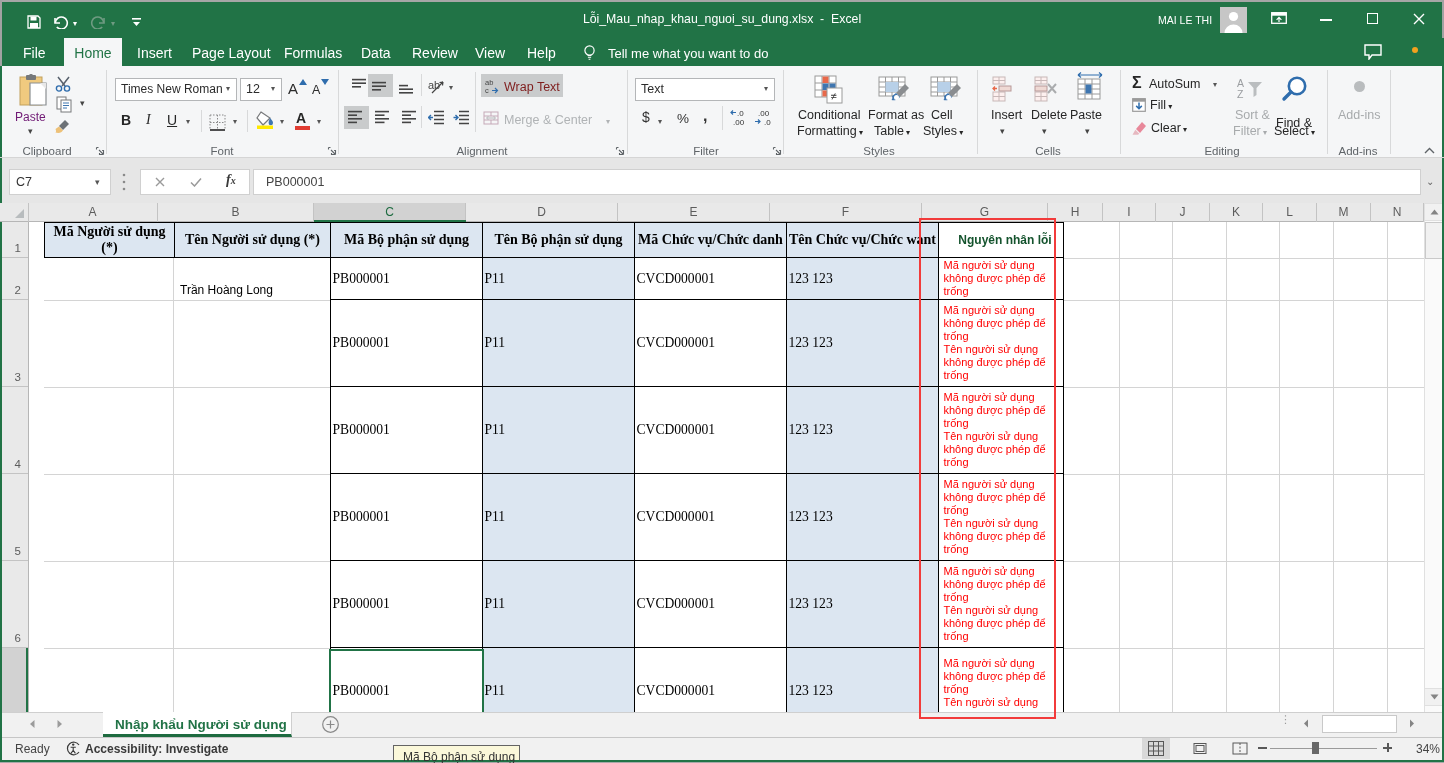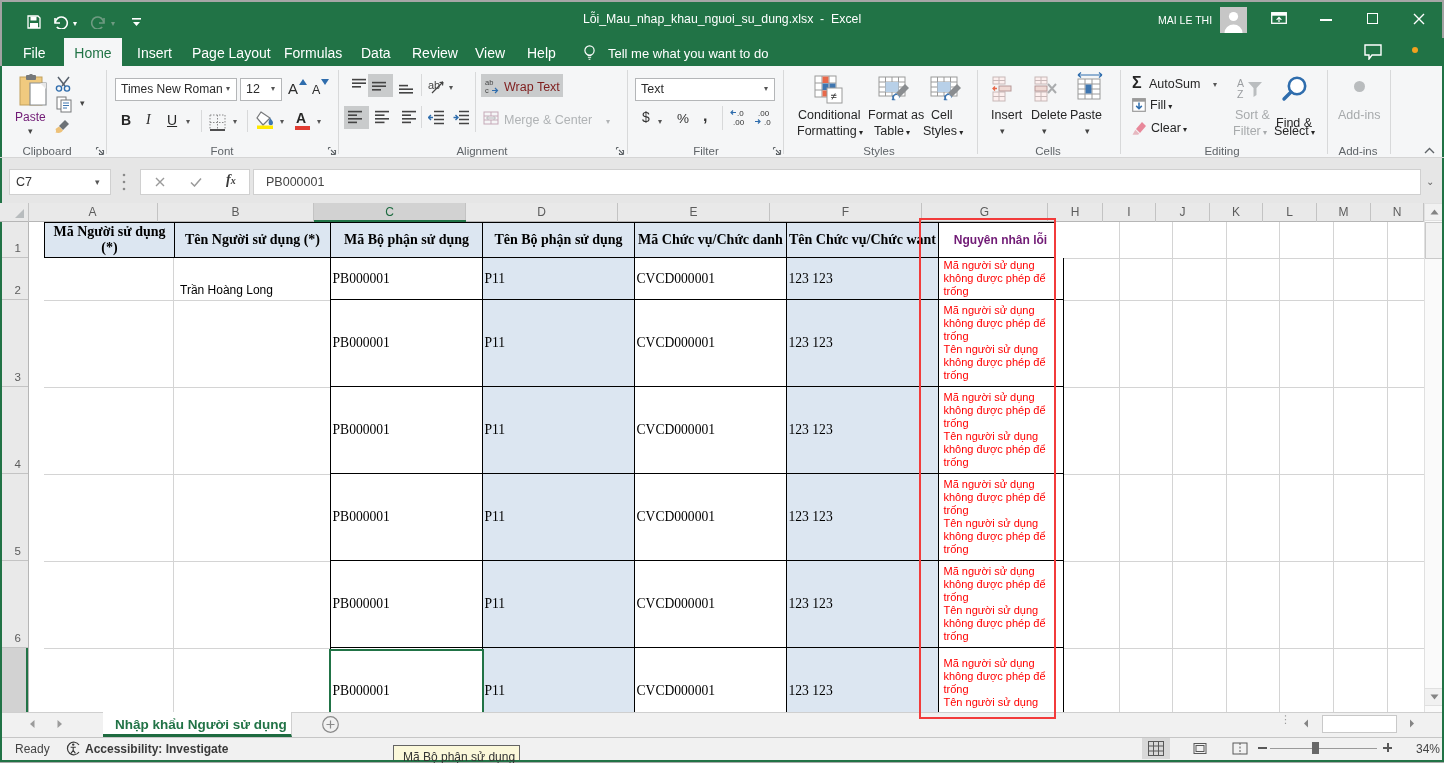--- a/index.html
+++ b/index.html
@@ -407,21 +407,21 @@
 <div class="a" style="left:0;top:339px;width:286px;height:1px;background:#d4d4d4;"></div>
 <div class="a" style="left:0;top:426px;width:286px;height:1px;background:#d4d4d4;"></div>
 
 <div class="a" style="left:129px;top:36px;width:1px;height:454px;background:#d4d4d4;"></div>
 <div class="a" style="left:0px;top:0px;width:130px;height:36px;background:#dce6f1;border-top:1px solid #000;border-left:1px solid #000;border-bottom:1px solid #000;font-family:'Liberation Serif',serif;white-space:nowrap;font-weight:bold;font-size:14px;color:#000;display:flex;align-items:center;justify-content:center;text-align:center;line-height:16px;">Mã Người sử dụng<br>(*)</div>
 <div class="a" style="left:130px;top:0px;width:156px;height:36px;background:#dce6f1;border-top:1px solid #000;border-left:1px solid #000;border-bottom:1px solid #000;font-family:'Liberation Serif',serif;white-space:nowrap;font-weight:bold;font-size:14px;color:#000;display:flex;align-items:center;justify-content:center;text-align:center;line-height:16px;">Tên Người sử dụng (*)</div>
 <div class="a" style="left:286px;top:0px;width:152px;height:36px;background:#dce6f1;border-top:1px solid #000;border-left:1px solid #000;border-bottom:1px solid #000;font-family:'Liberation Serif',serif;white-space:nowrap;font-weight:bold;font-size:14px;color:#000;display:flex;align-items:center;justify-content:center;text-align:center;line-height:16px;">Mã Bộ phận sử dụng</div>
 <div class="a" style="left:438px;top:0px;width:152px;height:36px;background:#dce6f1;border-top:1px solid #000;border-left:1px solid #000;border-bottom:1px solid #000;font-family:'Liberation Serif',serif;white-space:nowrap;font-weight:bold;font-size:14px;color:#000;display:flex;align-items:center;justify-content:center;text-align:center;line-height:16px;">Tên Bộ phận sử dụng</div>
 <div class="a" style="left:590px;top:0px;width:152px;height:36px;background:#dce6f1;border-top:1px solid #000;border-left:1px solid #000;border-bottom:1px solid #000;font-family:'Liberation Serif',serif;white-space:nowrap;font-weight:bold;font-size:14px;color:#000;display:flex;align-items:center;justify-content:center;text-align:left;line-height:16px;">Mã Chức vụ/Chức danh</div>
 <div class="a" style="left:742px;top:0px;width:152px;height:36px;background:#dce6f1;border-top:1px solid #000;border-left:1px solid #000;border-bottom:1px solid #000;font-family:'Liberation Serif',serif;white-space:nowrap;font-weight:bold;font-size:14px;color:#000;display:flex;align-items:center;justify-content:center;text-align:center;line-height:16px;">Tên Chức vụ/Chức want</div>
-<div class="a" style="left:894px;top:0px;width:117px;height:36px;background:#fff;border-top:1px solid #000;border-left:1px solid #000;border-right:1px solid #000;border-bottom:1px solid #000;font-weight:bold;font-size:12px;color:#701a75;display:flex;align-items:center;justify-content:center;padding-left:8px;">Nguyên nhân lỗi</div>
+<div class="a" style="left:894px;top:0px;width:126px;height:36px;background:#fff;border-top:1px solid #000;border-left:1px solid #000;border-right:1px solid #000;border-bottom:1px solid #000;font-weight:bold;font-size:12px;color:#14532d;display:flex;align-items:center;justify-content:center;padding-left:8px;">Nguyên nhân lỗi</div>
 <div class="a" style="left:286px;top:36px;width:152px;height:42px;background:#fff;border-left:1px solid #000;border-bottom:1px solid #000;font-family:'Liberation Serif',serif;font-size:13.6px;color:#000;display:flex;align-items:center;padding-left:1.5px;">PB000001</div>
 <div class="a" style="left:438px;top:36px;width:152px;height:42px;background:#dce6f1;border-left:1px solid #000;border-bottom:1px solid #000;font-family:'Liberation Serif',serif;font-size:13.6px;color:#000;display:flex;align-items:center;padding-left:1.5px;">P11</div>
 <div class="a" style="left:590px;top:36px;width:152px;height:42px;background:#fff;border-left:1px solid #000;border-bottom:1px solid #000;font-family:'Liberation Serif',serif;font-size:13.6px;color:#000;display:flex;align-items:center;padding-left:1.5px;">CVCD000001</div>
 <div class="a" style="left:742px;top:36px;width:152px;height:42px;background:#dce6f1;border-left:1px solid #000;border-bottom:1px solid #000;font-family:'Liberation Serif',serif;font-size:13.6px;color:#000;display:flex;align-items:center;padding-left:1.5px;">123 123</div>
 <div class="a" style="left:894px;top:36px;width:126px;height:42px;background:#fff;border-left:1px solid #000;border-right:1px solid #000;border-bottom:1px solid #000;font-size:11px;line-height:13px;color:#ff0000;padding-left:4.5px;display:flex;align-items:center;">
       <div>Mã người sử dụng<br>không được phép để<br>trống</div>
     </div>
 <div class="a" style="left:286px;top:78px;width:152px;height:87px;background:#fff;border-left:1px solid #000;border-bottom:1px solid #000;font-family:'Liberation Serif',serif;font-size:13.6px;color:#000;display:flex;align-items:center;padding-left:1.5px;">PB000001</div>
 <div class="a" style="left:438px;top:78px;width:152px;height:87px;background:#dce6f1;border-left:1px solid #000;border-bottom:1px solid #000;font-family:'Liberation Serif',serif;font-size:13.6px;color:#000;display:flex;align-items:center;padding-left:1.5px;">P11</div>
 <div class="a" style="left:590px;top:78px;width:152px;height:87px;background:#fff;border-left:1px solid #000;border-bottom:1px solid #000;font-family:'Liberation Serif',serif;font-size:13.6px;color:#000;display:flex;align-items:center;padding-left:1.5px;">CVCD000001</div>

